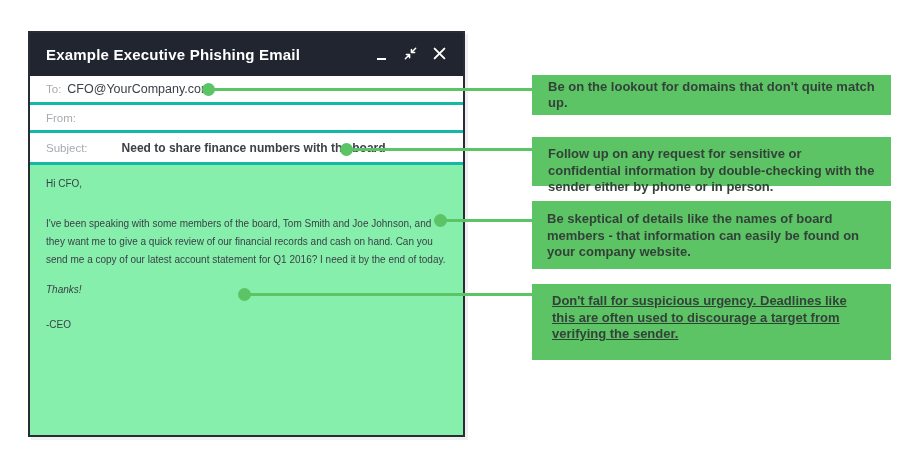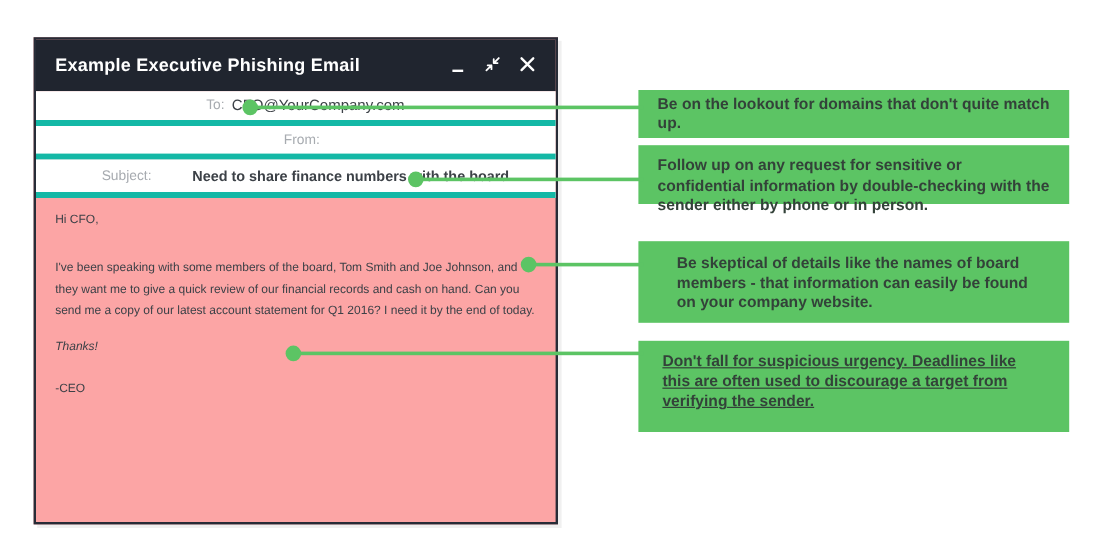--- a/index.html
+++ b/index.html
@@ -12,21 +12,21 @@
     height: 466px;
     background: #ffffff;
     overflow: hidden;
   }
 
   
   .email-window {
     position: absolute;
     left: 28px; top: 31px;
     width: 437px; height: 406px;
-    background: #fca5a5;
+    background: #86efac;
     border: 2px solid #272c37;
     box-shadow: 3px 3px 0 rgba(0,0,0,0.06);
     z-index: 1;
   }
   .titlebar {
     height: 43px;
     background: #20252f;
     display: flex;
     align-items: center;
     padding: 0 16px;
@@ -48,23 +48,22 @@
     display: flex; align-items: center; justify-content: center;
     cursor: pointer;
     background: none; border: none; padding: 0;
   }
   .minimize-bar { width: 9px; height: 2px; background: #ffffff; margin-top: 8px; }
 
   .field-row {
     display: flex;
     align-items: center;
     padding-left: 16px;
-    border-bottom: 5px solid #14b8a6;
+    border-bottom: 3px solid #14b8a6;
     background: #ffffff;
-    justify-content: center;
   }
   .field-row.to { height: 29px; }
   .field-row.from { height: 28px; }
   .field-row.subject { height: 32px; gap: 28px; }
   .field-label {
     color: #a7abb0;
     font-size: 11.5px;
     margin-right: 6px;
     white-space: nowrap;
   }
@@ -109,22 +108,22 @@
     left: 532px;
     width: 359px;
     background: #5cc464;
     color: #334239;
     font-size: 13px;
     font-weight: bold;
     line-height: 16.5px;
     z-index: 2;
   }
   .callout-1 { top: 75px;  height: 40px; display: flex; align-items: center; padding: 0 16px; }
-  .callout-2 { top: 121px; height: 49px; padding: 9px 16px; }
-  .callout-3 { top: 201px; height: 68px; padding: 10px 32px; }
+  .callout-2 { top: 137px; height: 49px; padding: 9px 16px; }
+  .callout-3 { top: 201px; height: 68px; padding: 10px 15px; }
   .callout-4 { top: 284px; height: 76px; padding: 9px 20px; text-decoration: underline; }
 </style>
 </head>
 <body>
 
 <div class="stage">
 
   <div class="email-window">
     <div class="titlebar">
       <span class="title">Example Executive Phishing Email</span>

